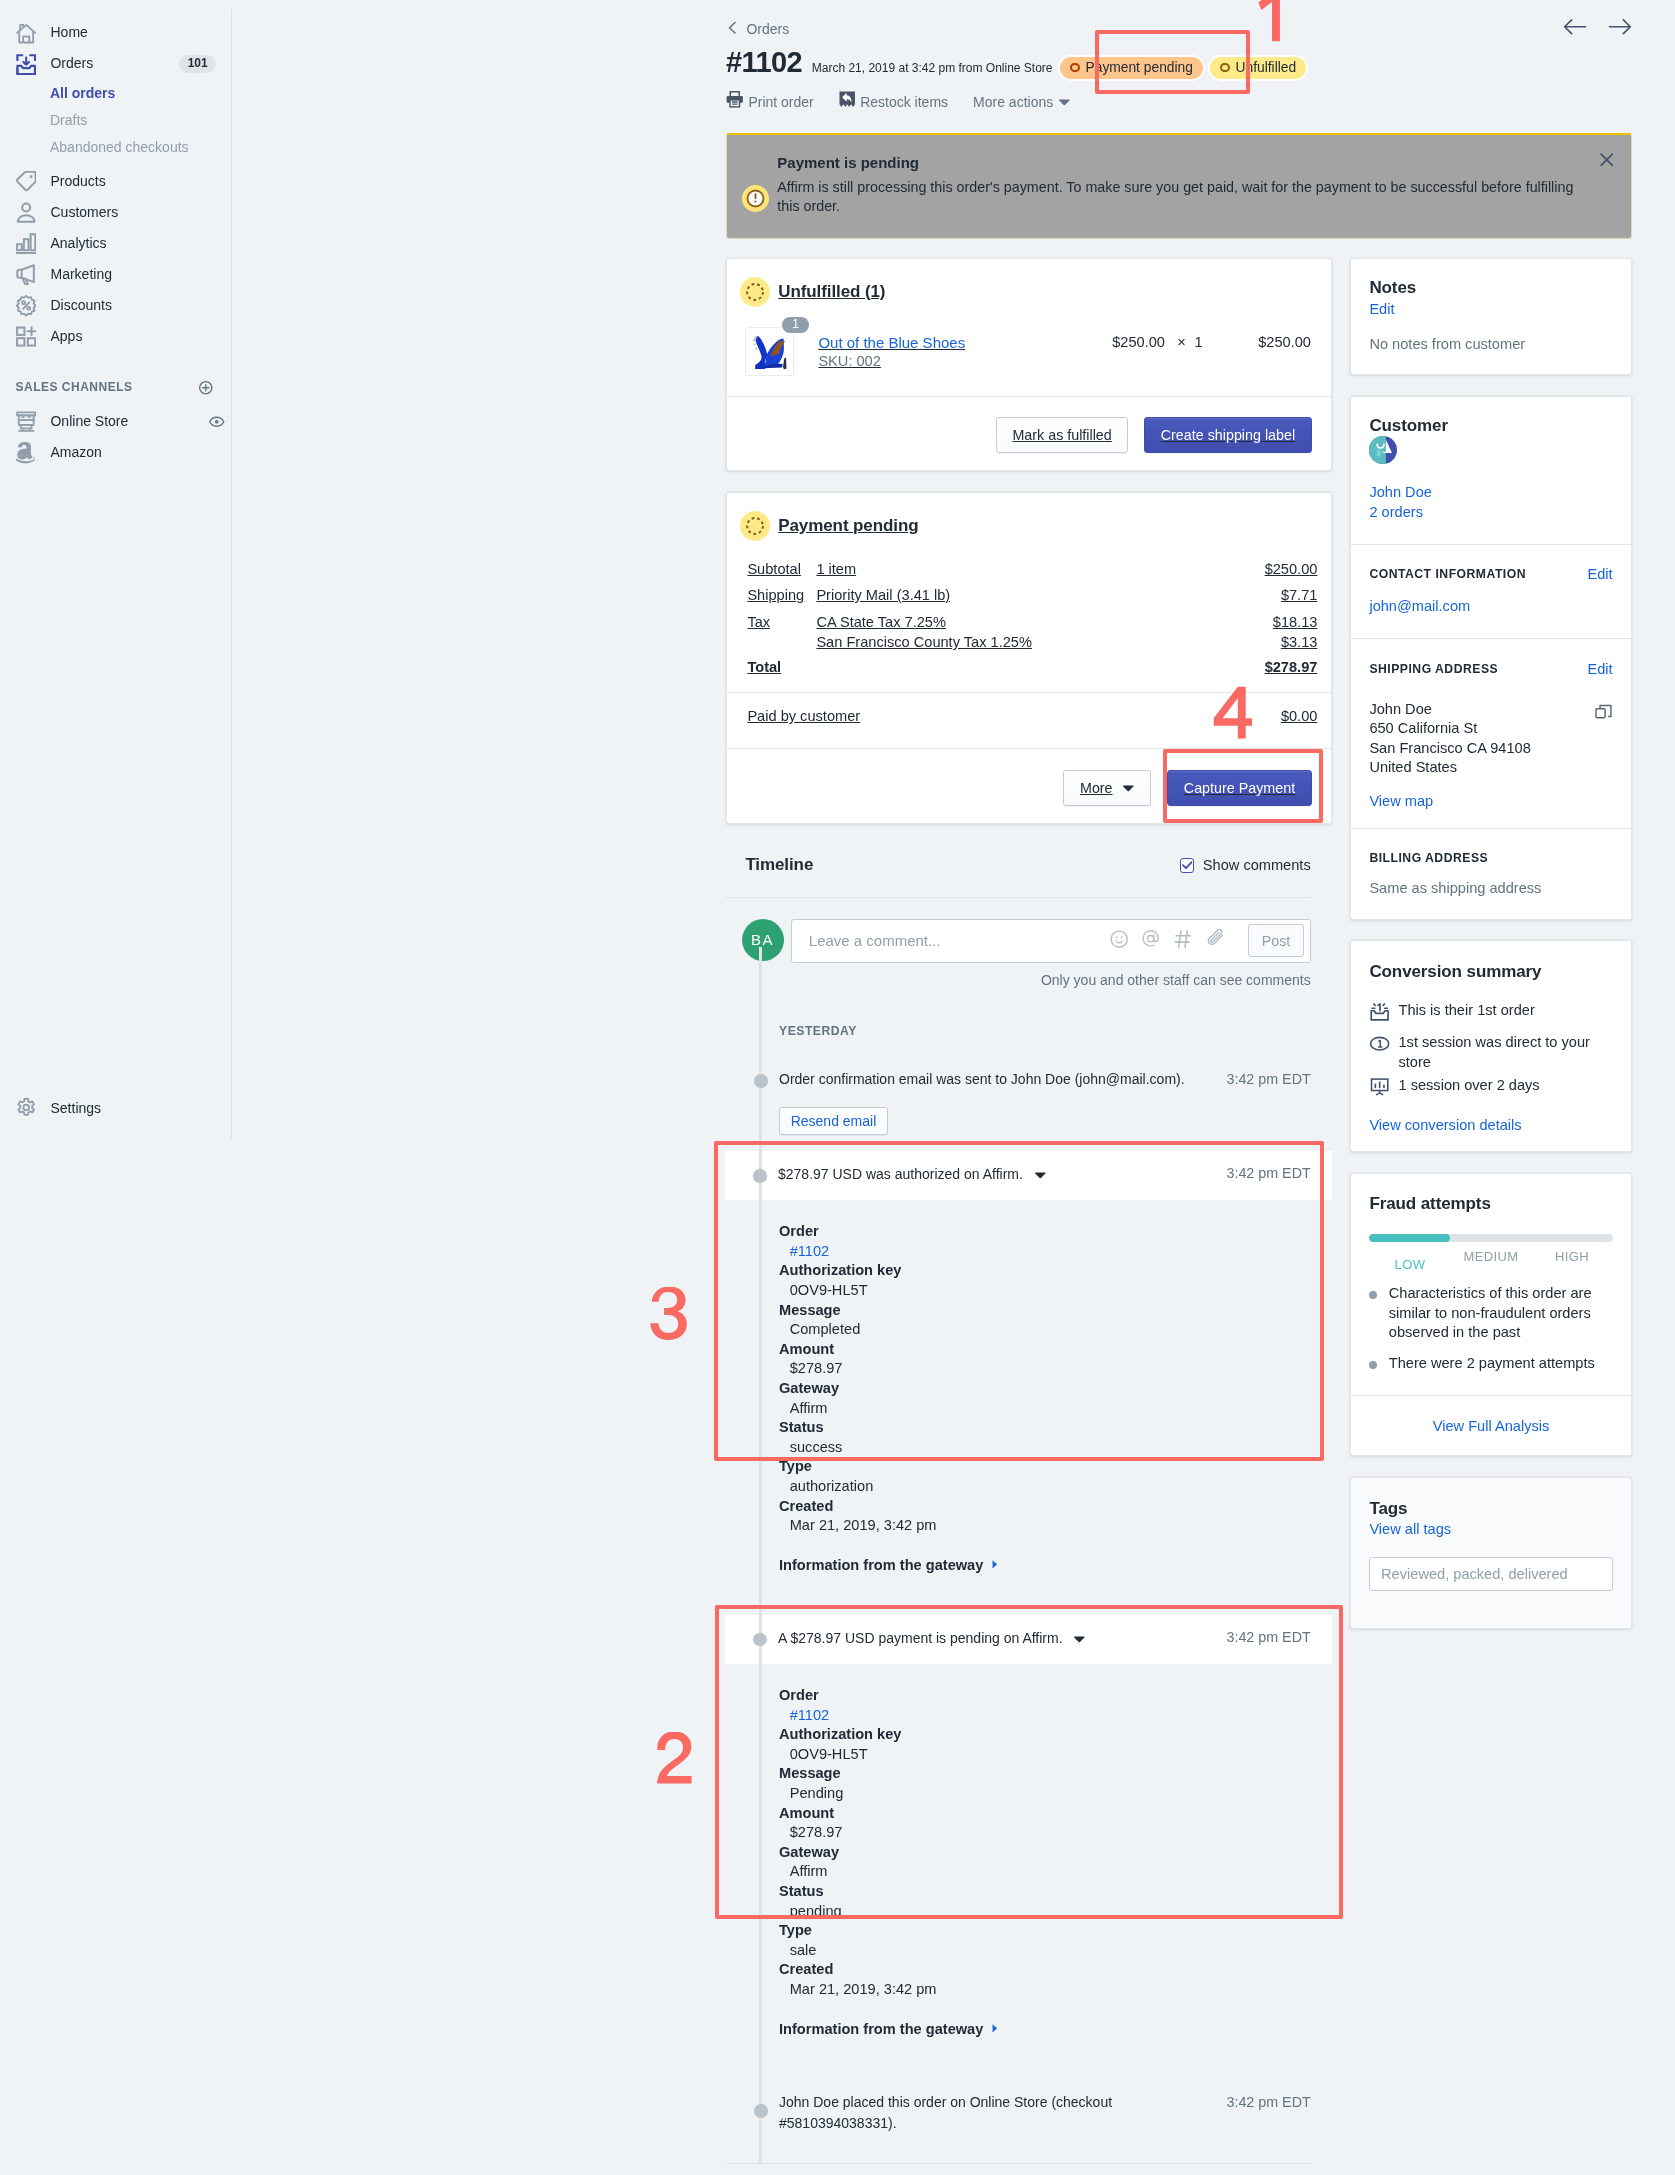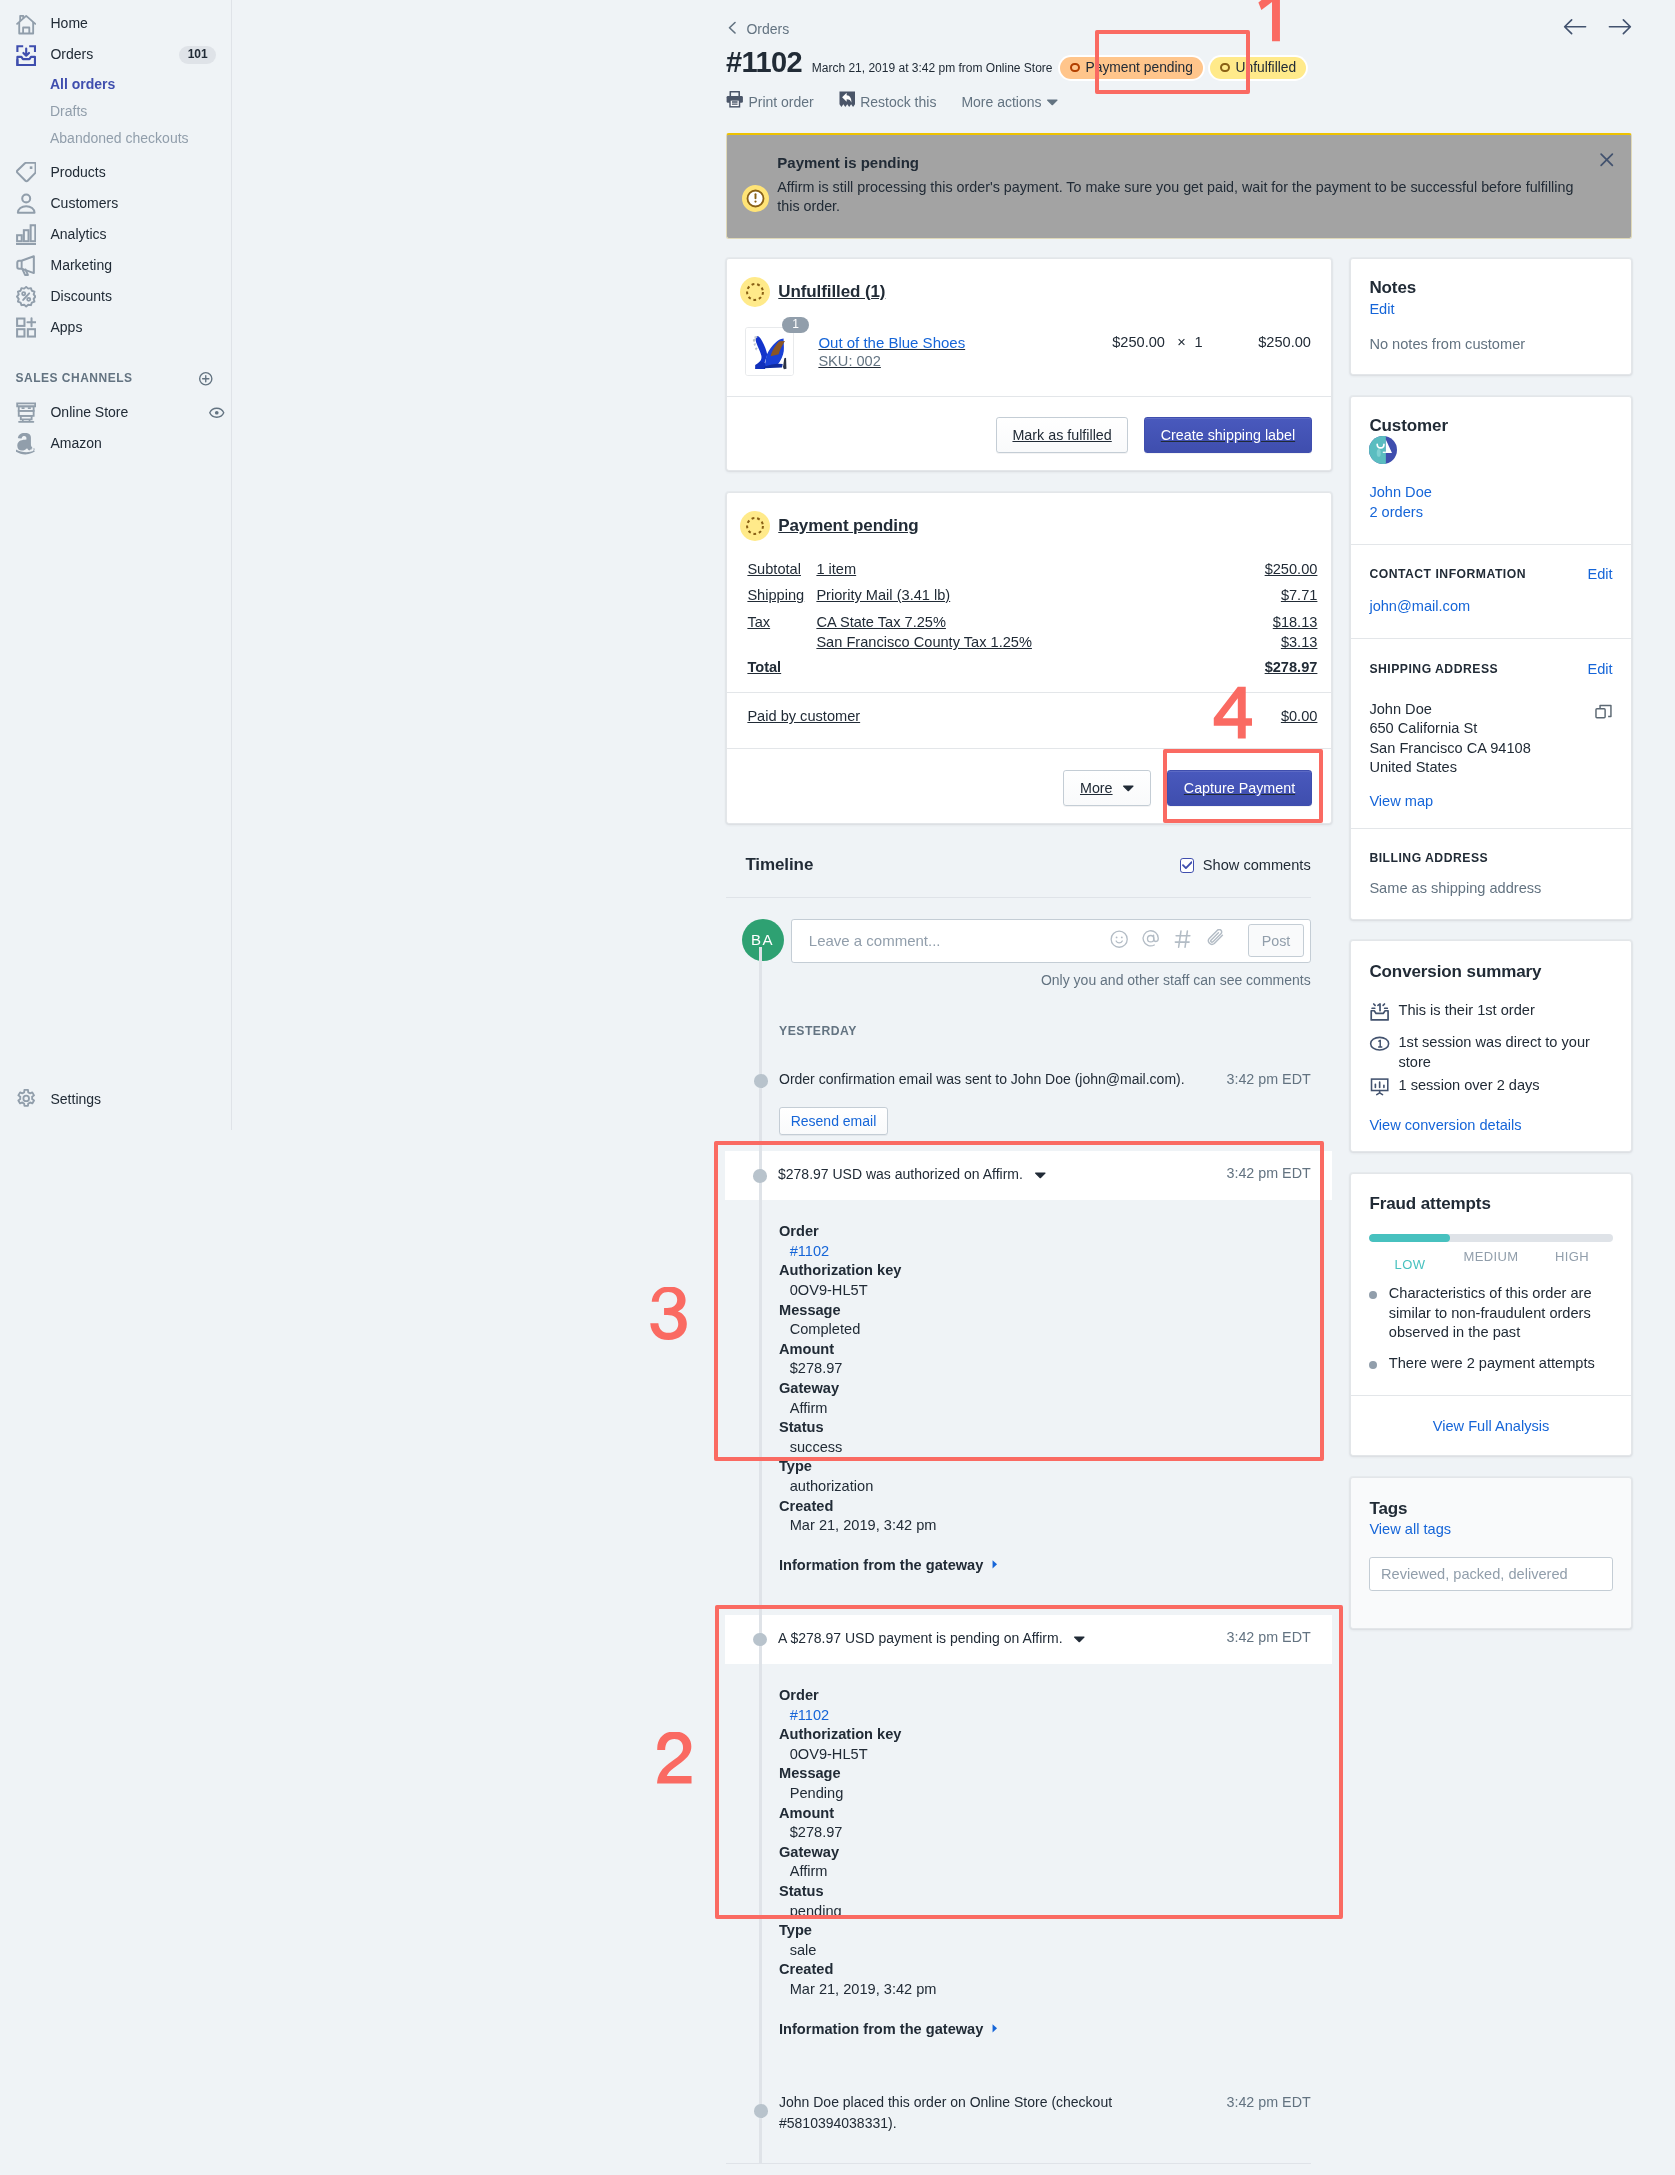--- a/index.html
+++ b/index.html
@@ -2,21 +2,21 @@
 <html><head>
 <meta charset="utf-8">
 <title>Order #1102</title>
 <style>
 *{box-sizing:border-box;margin:0;padding:0}
 html,body{width:1676px;height:2176px;}
 body{font-family:"Liberation Sans",sans-serif;background:#eff3f6;color:#212b36;-webkit-font-smoothing:antialiased;text-rendering:optimizeLegibility;}
 .page{position:relative;width:1676px;height:2176px;overflow:hidden;background:#eff3f6;}
 
 
-.sidebar{position:absolute;left:0;top:0;width:232px;height:1130px;background:#eff3f6;border-right:1px solid #dfe3e8;}
+.sidebar{position:absolute;left:0;top:9px;width:232px;height:1130px;background:#eff3f6;border-right:1px solid #dfe3e8;}
 .nav-item{display:flex;align-items:center;height:31px;padding-left:15.5px;border-radius:2.9px;color:#212b36;font-size:14px;}
 .nav-item .ic{width:20.4px;height:21.3px;margin-right:14.6px;flex:0 0 20.4px;display:flex;align-items:center;justify-content:center;}
 .nav-item .lbl{flex:1 1 auto;line-height:19.4px;}
 .nav-badge{background:#dfe3e8;color:#212b36;font-size:12px;font-weight:600;border-radius:9.7px;padding:1.9px 8.7px 2.9px;line-height:13.6px;margin-right:14.6px;}
 .subnav{padding-left:50px;}
 .subnav .s{font-size:14px;line-height:27px;color:#919eab;}
 .subnav .s.active{color:#3f4eae;font-weight:600;}
 .section-head{display:flex;align-items:center;justify-content:space-between;padding:0 15.5px 0 15.5px;height:27px;}
 .section-head .t{font-size:12px;font-weight:700;letter-spacing:0.5px;color:#637381;}
 .section-head .ic{width:19.4px;height:19.4px;display:flex;align-items:center;justify-content:center;}
@@ -321,21 +321,21 @@
                 <rect x="4.1" y="9.2" width="9.8" height="7.1" fill="#fff" stroke="#4a5568" stroke-width="1.5"></rect>
                 <path d="M6.1 11.3h5.8M6.1 13.5h5.8" stroke="#4a5568" stroke-width="1.4"></path>
               </svg></span>
         <span>Print order</span>
       </span>
       <span class="act">
         <span><svg width="16.5" height="16.5" viewBox="0 0 17 17">
                 <path d="M.5.5h16v13.2l-2 2.8-2-2.8-2 2.8-2-2.8-2 2.8-2-2.8-2 2.8-2-2.8V.5Z" fill="#4a5568"></path>
                 <path d="M7.9 4.4V1.9L3.2 6.5l4.7 4.6V8.4c2.7 0 4.3 1.2 4.8 3.6.5-4.1-1.6-7.6-4.8-7.6Z" fill="#fff"></path>
               </svg></span>
-        <span>Restock this</span>
+        <span>Restock items</span>
       </span>
       <span class="act">
         <span>More actions</span>
         <span><svg width="12.6" height="8.7" viewBox="0 0 13 9">
                 <path d="M1.6 2.2 6.5 7l4.9-4.8Z" fill="#637381" stroke="#637381" stroke-width="1.2" stroke-linejoin="round"></path>
               </svg></span>
       </span>
     </div>
     <div class="pager">
       <span><svg width="24" height="17.5" viewBox="0 0 25 18">

